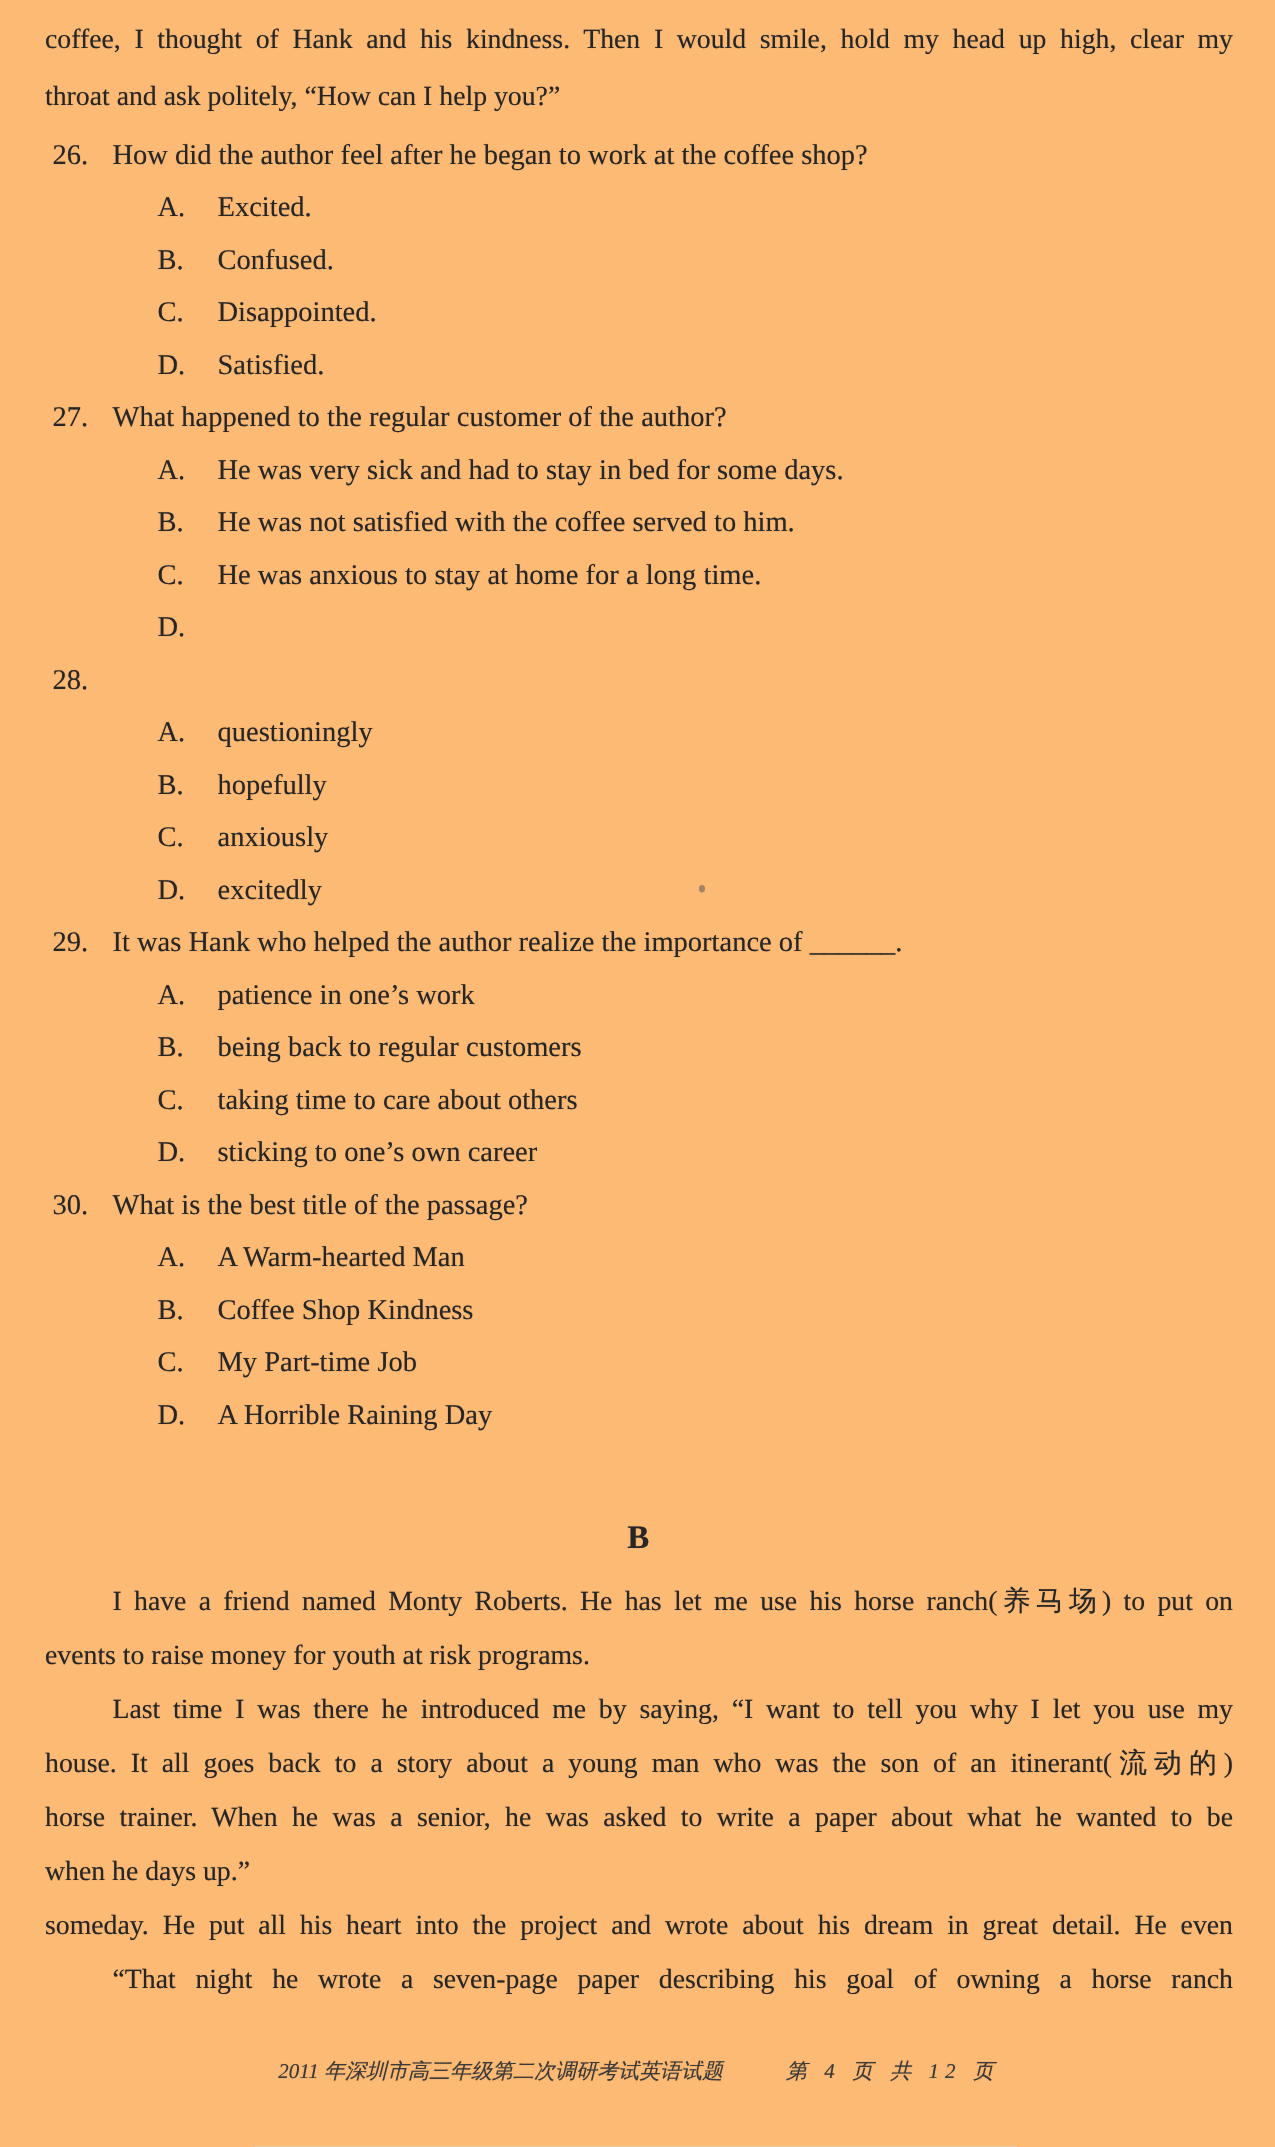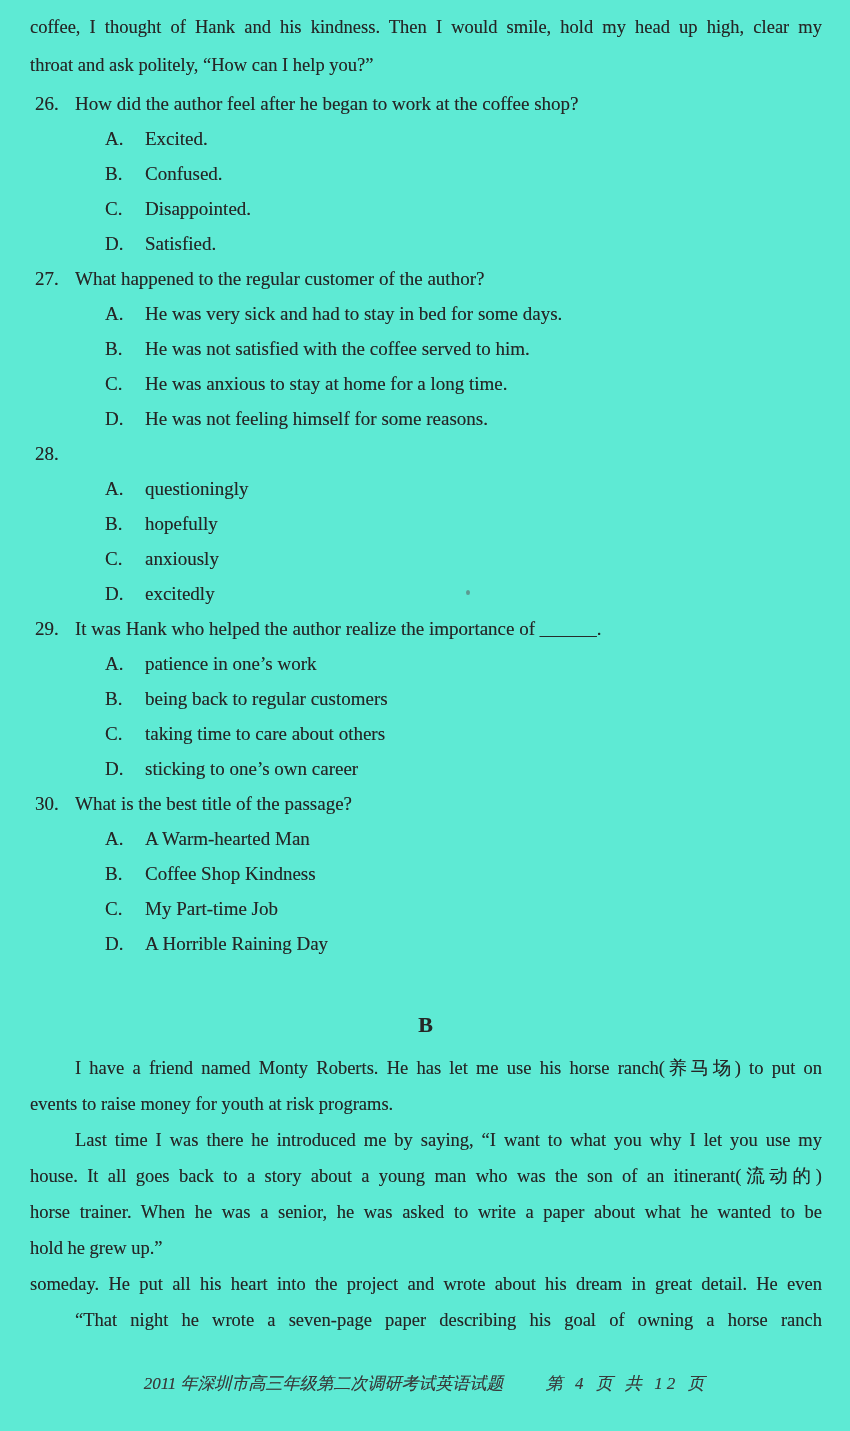--- a/index.html
+++ b/index.html
@@ -1,21 +1,21 @@
 <!DOCTYPE html>
 <html><head>
 <meta charset="utf-8">
 <style>
   html, body { margin: 0; padding: 0; background: #d9d9d6; }
   .page {
     position: relative;
     width: 850px;
     height: 1431px;
     margin: 0 auto;
-    background: #5eead4;
+    background: #fdba74;
     overflow: hidden;
     font-family: "Liberation Serif", "DejaVu Serif", serif;
     color: #262626;
     text-shadow: 0 0 0.6px rgba(40,40,40,0.45);
   }
   .content {
     position: absolute;
     left: 30px;
     right: 28px;
     top: 8px;
@@ -73,21 +73,21 @@
     text-align: left;
     text-align-last: left;
   }
   
   .footer {
     margin-top: 34px;
     display: flex;
     justify-content: center;
     align-items: baseline;
     gap: 42px;
-    font-size: 17px;
+    font-size: 14px;
     font-style: italic;
     color: #3a3a3a;
   }
   .footer .page-info { letter-spacing: 4px; }
   
   .artifact-dot {
     position: absolute;
     left: 466px;
     top: 590px;
     width: 4px;
@@ -145,21 +145,20 @@
             <div class="opt-row">
     <span class="opt-letter">B.</span>
     <span class="opt-text">He was not satisfied with the coffee served to him.</span>
   </div>
             <div class="opt-row">
     <span class="opt-letter">C.</span>
     <span class="opt-text">He was anxious to stay at home for a long time.</span>
   </div>
             <div class="opt-row">
     <span class="opt-letter">D.</span>
-    <span class="opt-text">He was not feeling himself for some reasons.</span>
   </div>
           </div>
   </div>
         <div class="question">
     <div class="q-row">
       <span class="q-num">28.</span>
     </div>
     <div class="options">
             <div class="opt-row">
     <span class="opt-letter">A.</span>
@@ -230,24 +229,24 @@
       </div>
 
     <div class="section-heading">B</div>
 
     <div class="passage-body">
         <div class="paragraph">
           <div class="line indent">I have a friend named Monty Roberts. He has let me use his horse ranch(养马场) to put on</div>
           <div class="line last">events to raise money for youth at risk programs.</div>
         </div>
         <div class="paragraph">
-          <div class="line indent">Last time I was there he introduced me by saying, “I want to what you why I let you use my</div>
+          <div class="line indent">Last time I was there he introduced me by saying, “I want to tell you why I let you use my</div>
           <div class="line">house. It all goes back to a story about a young man who was the son of an itinerant(流动的)</div>
           <div class="line">horse trainer. When he was a senior, he was asked to write a paper about what he wanted to be</div>
-          <div class="line last">hold he grew up.”</div>
+          <div class="line last">when he days up.”</div>
         </div>
         <div class="paragraph">
           <div class="line">someday. He put all his heart into the project and wrote about his dream in great detail. He even</div>
           <div class="line indent">“That night he wrote a seven-page paper describing his goal of owning a horse ranch</div>
         </div>
       </div>
 
     <div class="footer">
       <span>2011 年深圳市高三年级第二次调研考试英语试题</span>
       <span class="page-info">第 4 页 共 12 页</span>

